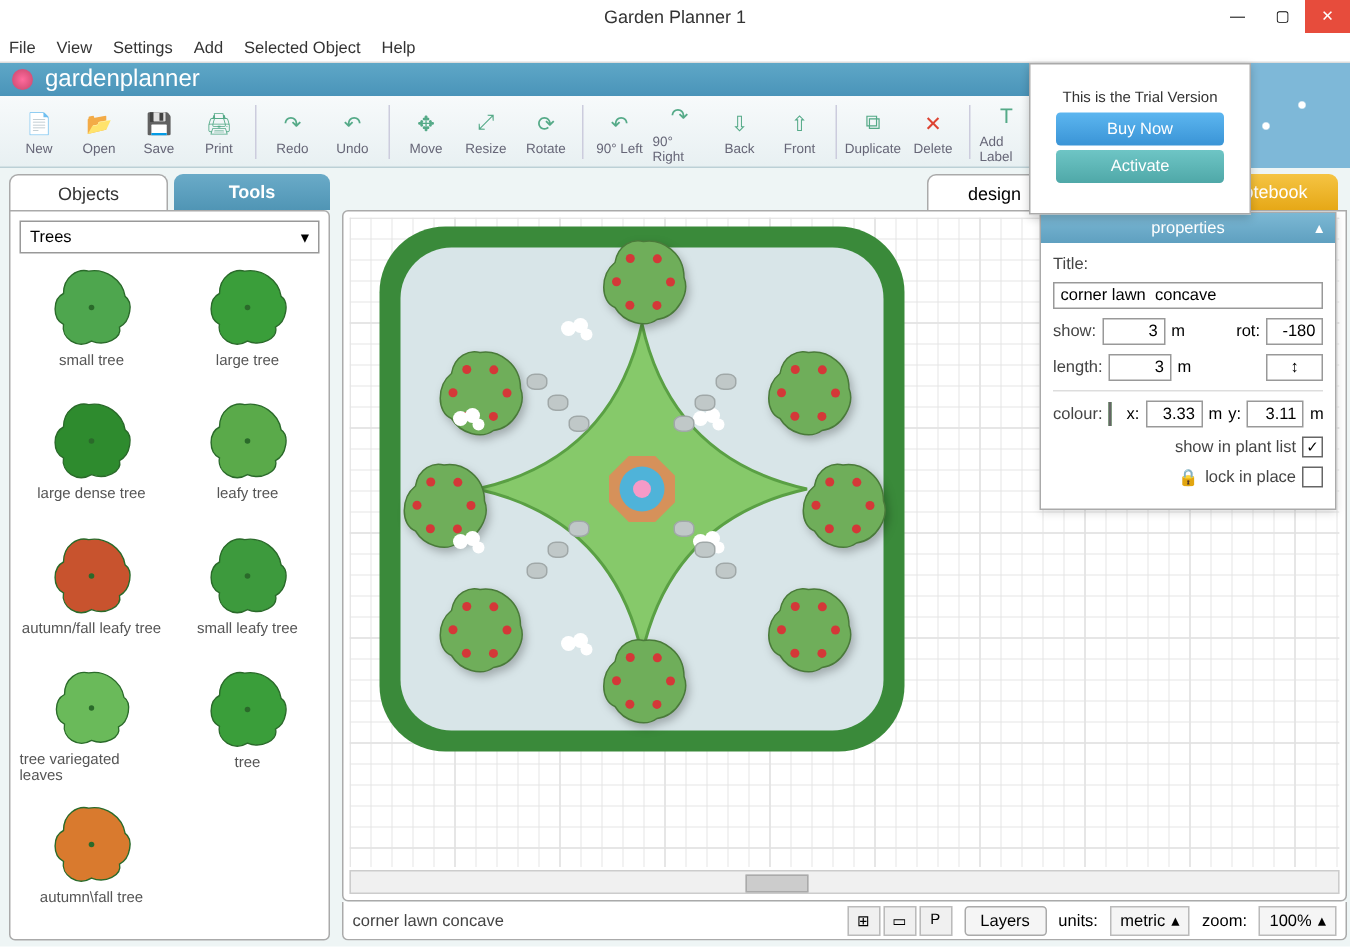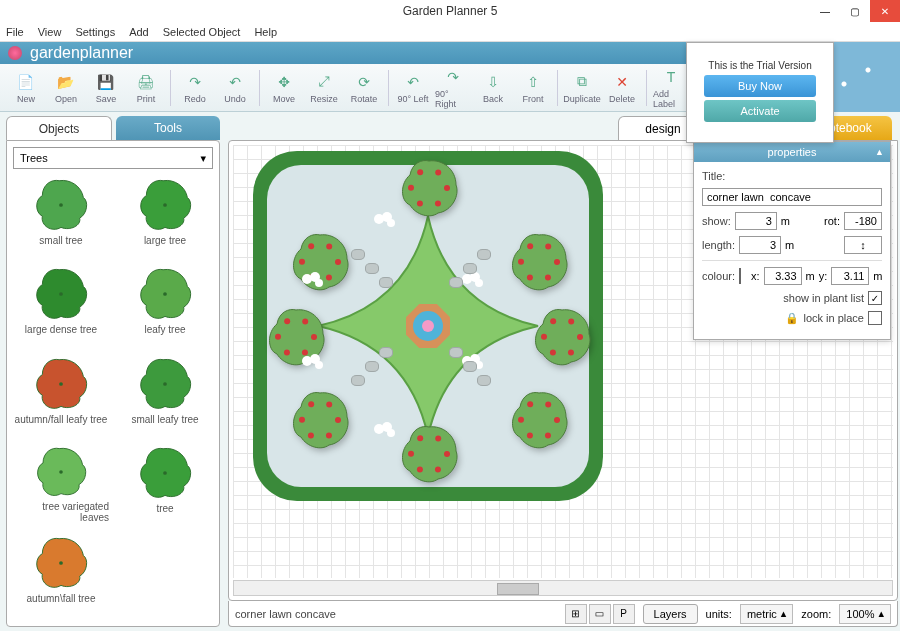--- a/index.html
+++ b/index.html
@@ -31,26 +31,26 @@
 .trial-popup .activate { background: linear-gradient(#6ec5c5,#4fa8a8); }
 
 .deco { position: absolute; right: 0; top: 42px; width: 80px; height: 70px; background: radial-gradient(circle at 60% 40%, #fff 2px, transparent 3px), radial-gradient(circle at 30% 60%, #fff 2px, transparent 3px), #7eb8d8; }
 
 .main { display: flex; height: calc(631px - 22px - 20px - 22px - 48px); }
 
 .leftpane { width: 226px; padding: 4px 6px; }
 .sidetabs { display: flex; height: 24px; }
 .sidetab { flex: 1; display: flex; align-items: center; justify-content: center; border-radius: 6px 6px 0 0; font-size: 12px; }
 .sidetab.active { background: #fff; border: 1px solid #aaa; border-bottom: none; color: #333; }
-.sidetab.inactive { background: linear-gradient(#6aabc8,#5095b5); color: #fff; margin-left: 4px; }
+.sidetab.inactive { background: linear-gradient(#6aabc8,#5095b5); color: #fff; margin-left: 4px; font-weight: bold; }
 .sidebody { background: #fff; border: 1px solid #aaa; height: calc(100% - 24px); padding: 6px; border-radius: 0 4px 4px 4px; }
 .catselect { width: 100%; height: 22px; border: 1px solid #999; padding: 0 6px; display: flex; align-items: center; justify-content: space-between; }
 .objgrid { display: grid; grid-template-columns: 1fr 1fr; gap: 4px 8px; margin-top: 8px; overflow-y: auto; height: calc(100% - 30px); }
 .objitem { display: flex; flex-direction: column; align-items: center; height: 78px; }
-.objitem .olabel { font-size: 10px; color: #555; text-align: right; margin-top: 2px; }
+.objitem .olabel { font-size: 10px; color: #555; text-align: left; margin-top: 2px; }
 .objgrid::-webkit-scrollbar { width: 14px; }
 .objgrid::-webkit-scrollbar-thumb { background: #ccc; border: 1px solid #aaa; }
 
 .centerpane { flex: 1; display: flex; flex-direction: column; padding: 4px 2px; }
 .canvastabs { display: flex; height: 24px; justify-content: flex-end; padding-right: 6px; }
 .ctab { width: 90px; display: flex; align-items: center; justify-content: center; border-radius: 6px 6px 0 0; margin-left: 2px; font-size: 12px; }
 .ctab.design { background: #fff; border: 1px solid #aaa; border-bottom: none; }
 .ctab.preview { background: linear-gradient(#6aabc8,#5095b5); color: #fff; }
 .ctab.notebook { background: linear-gradient(#f5c443,#e6a817); color: #fff; }
 .canvaswrap { flex: 1; background: #fff; border: 1px solid #aaa; position: relative; border-radius: 4px 0 4px 4px; overflow: hidden; }
@@ -95,21 +95,21 @@
 .coloursw { width: 18px; height: 16px; background: #3a9e3a; border: 1px solid #666; }
 .chk { width: 14px; height: 14px; border: 1px solid #666; display: inline-flex; align-items: center; justify-content: center; font-size: 10px; }
 .hr { border-top: 1px solid #ddd; margin: 6px 0; }
 
 svg.tree { width: 56px; height: 56px; }
 </style>
 </head>
 <body>
 
 <div class="titlebar">
-  <span class="title">Garden Planner 5</span>
+  <span class="title">Garden Planner 1</span>
   <div class="winbtns">
     <div class="winbtn">—</div>
     <div class="winbtn">▢</div>
     <div class="winbtn close">✕</div>
   </div>
 </div>
 
 <div class="menubar">
   <span>File</span>
   <span>View</span>

